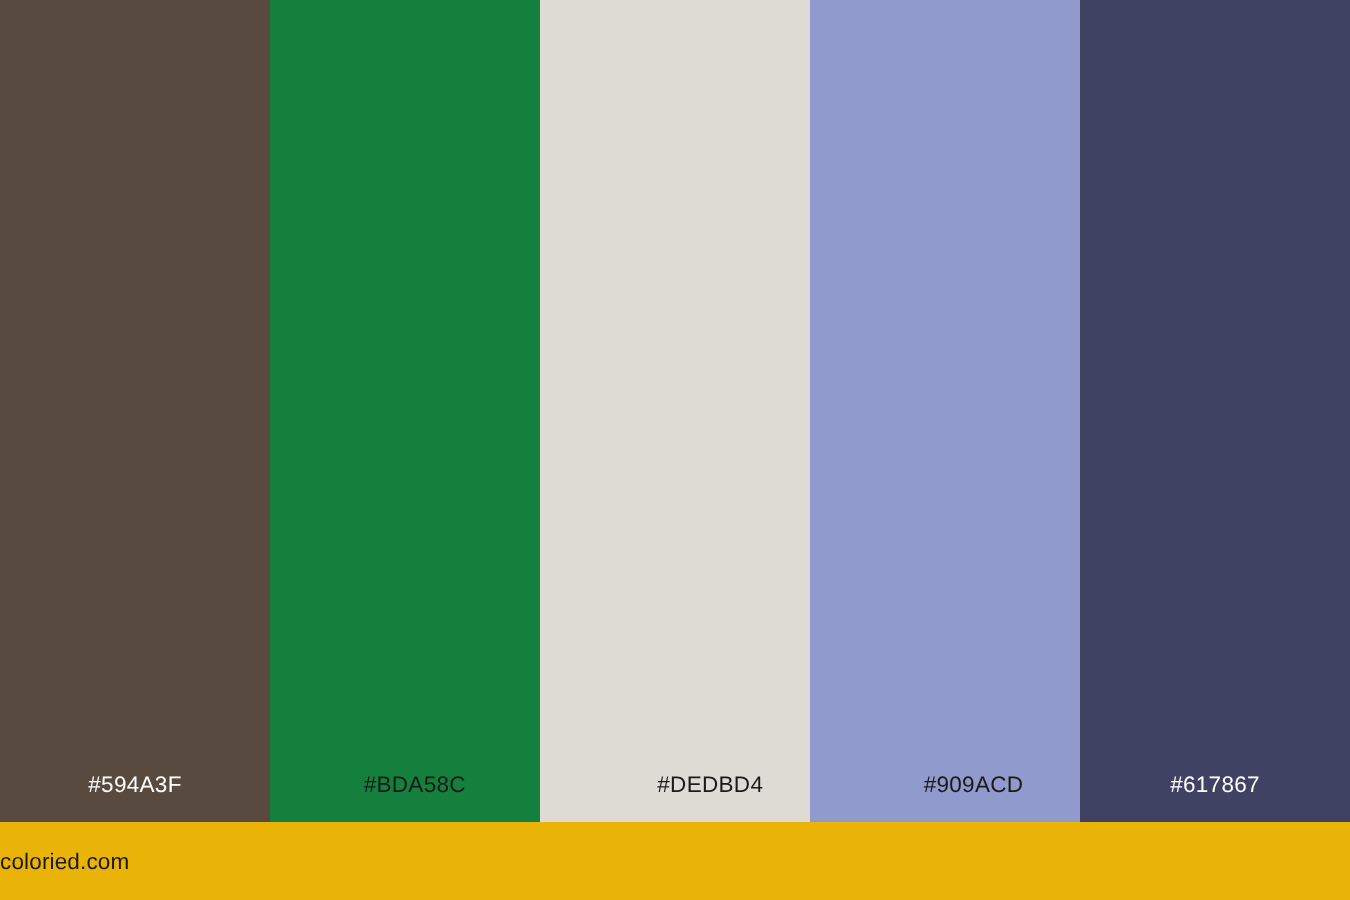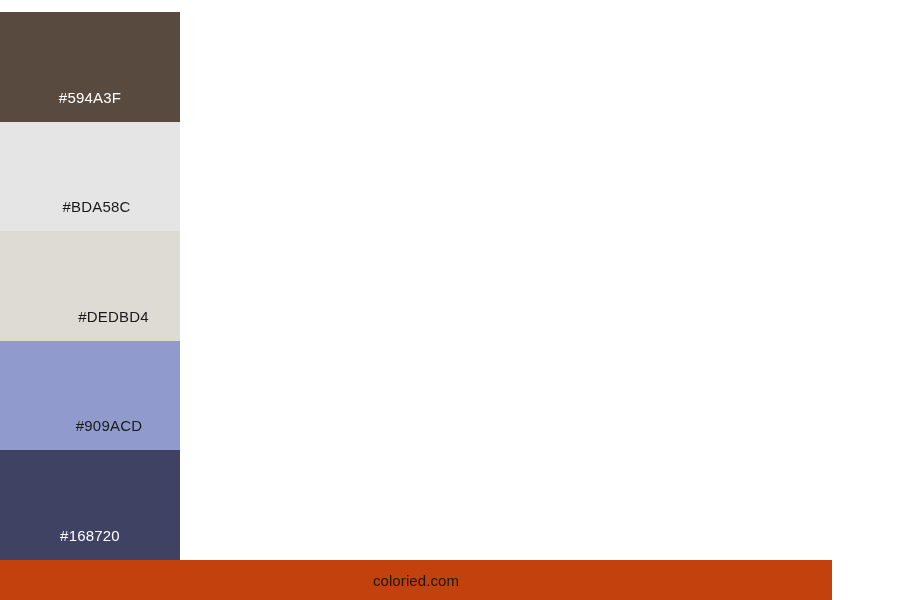--- a/index.html
+++ b/index.html
@@ -13,25 +13,24 @@
 
   body {
     background: #ffffff;
     font-family: "Liberation Sans", sans-serif;
     display: flex;
     flex-direction: column;
   }
 
   #palette-strip {
     display: flex;
-    flex-direction: column;
+    flex-direction: row;
     width: 900px;
     height: 548px;
     flex: 0 0 548px;
-    margin-top: 12px;
   }
 
   .swatch {
     flex: 1 1 180px;
     width: 180px;
     height: 548px;
     position: relative;
     display: flex;
     align-items: flex-end;
     justify-content: center;
@@ -48,25 +47,25 @@
     line-height: 1;
     padding-bottom: 17px;
     user-select: none;
   }
 
   .label-light { color: #ffffff; }
   .label-dark  { color: #1a1a1a; }
 
   #footer-bar {
     flex: 1 1 auto;
-    width: 832px;
-    background: #c2410c;
+    width: 900px;
+    background: #eab308;
     display: flex;
     align-items: center;
-    justify-content: center;
+    justify-content: flex-start;
   }
 
   #site-credit {
     font-family: "Liberation Sans", sans-serif;
     font-size: 15px;
     font-weight: 400;
     color: #1a1a1a;
     letter-spacing: 0.1px;
     line-height: 1;
     user-select: none;
@@ -74,33 +73,33 @@
 </style>
 </head>
 <body style="background-color: rgb(255, 255, 255);">
 
 <div id="palette-strip">
 
   <div class="swatch" style="background-color: rgb(89, 74, 63);">
     <span class="swatch-label label-light" style="color: rgb(255, 255, 255);">#594A3F</span>
   </div>
 
-  <div class="swatch" style="background-color: #e5e5e5; padding-left: 13px;">
+  <div class="swatch" style="background-color: #15803d; padding-left: 13px;">
     <span class="swatch-label label-dark" style="color: rgb(26, 26, 26);">#BDA58C</span>
   </div>
 
   <div class="swatch" style="background-color: rgb(222, 219, 212);">
     <span class="swatch-label label-dark" style="color: rgb(26, 26, 26); padding-left: 47px;">#DEDBD4</span>
   </div>
 
   <div class="swatch" style="background-color: rgb(144, 154, 205);">
     <span class="swatch-label label-dark" style="color: rgb(26, 26, 26); padding-left: 38px;">#909ACD</span>
   </div>
 
   <div class="swatch" style="background-color: rgb(64, 66, 100);">
-    <span class="swatch-label label-light" style="color: rgb(255, 255, 255);">#168720</span>
+    <span class="swatch-label label-light" style="color: rgb(255, 255, 255);">#617867</span>
   </div>
 
 </div>
 
 <div id="footer-bar">
   <span id="site-credit">coloried.com</span>
 </div>
 
 </body></html>

